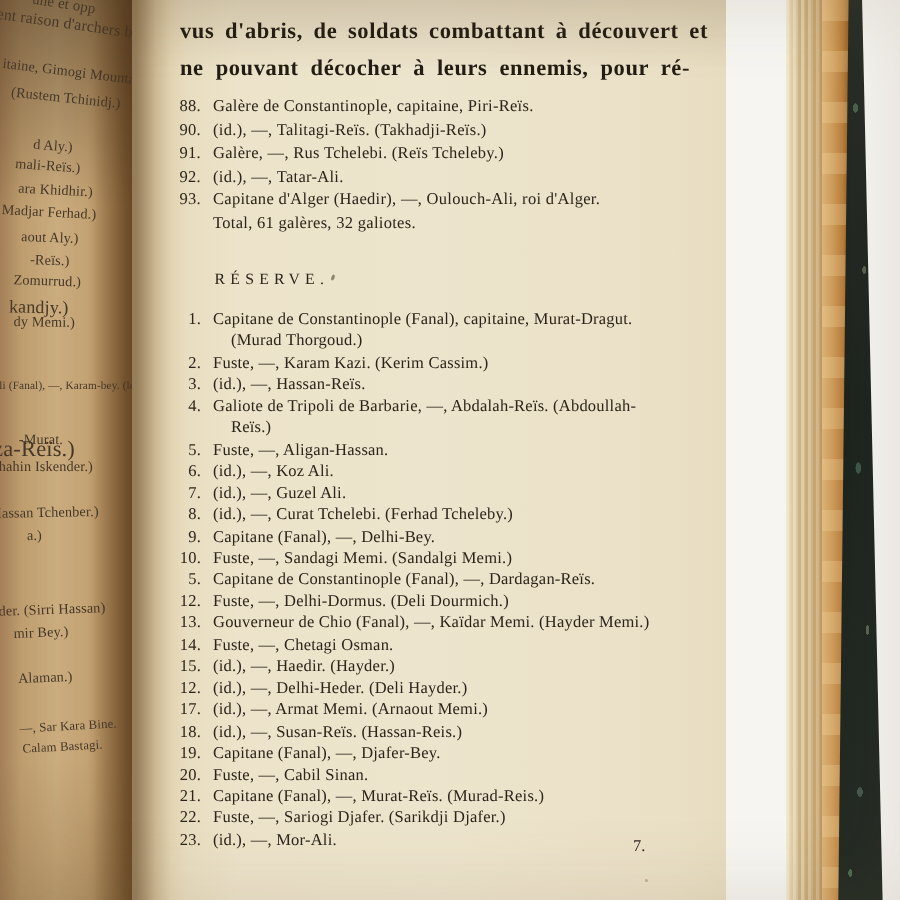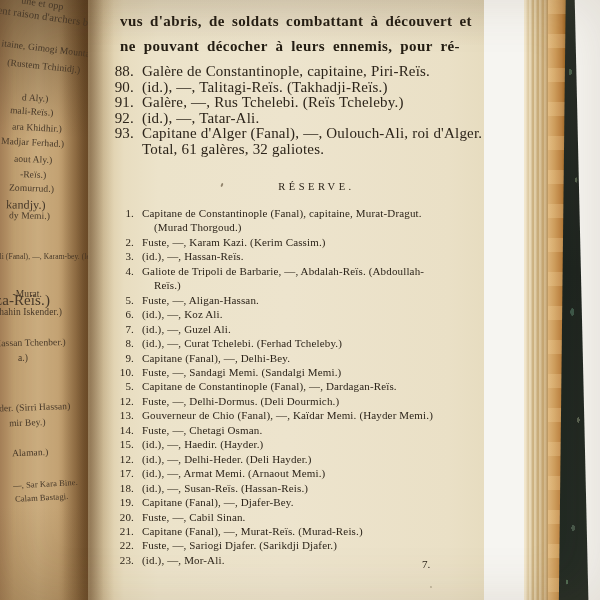--- a/index.html
+++ b/index.html
@@ -36,25 +36,25 @@
     background:linear-gradient(90deg,#c5ad84 0,#dccba6 16px,#e8ddc0 36px,#ece3ca 70px,#ede4cd 200px,#eae0c6 360px,#e3d8b9 436px);
     color:#2c241a;
   }
   .main-page::before{
     content:'';position:absolute;left:0;top:0;right:0;height:46px;pointer-events:none;
     background:linear-gradient(180deg,rgba(105,80,48,.14),rgba(105,80,48,0));
   }
   .para{position:absolute;left:32px;top:9px;width:352px;font-size:15px;font-weight:bold;color:#241d13;letter-spacing:.4px;}
   .para-line{text-align:justify;text-align-last:justify;height:25px;line-height:25px;white-space:normal;}
   .para-line.second{width:340px;}
-  .fleet-list{position:absolute;left:12px;top:64px;width:410px;font-size:15px;letter-spacing:.2px;}
+  .fleet-list{position:absolute;left:12px;top:64px;width:410px;font-size:11px;letter-spacing:.2px;}
   .row{line-height:15.5px;white-space:nowrap;}
   .num{display:inline-block;width:34px;text-align:right;margin-right:8px;}
   .reserve-heading{
-    position:absolute;left:55px;top:181px;width:347px;text-align:center;
+    position:absolute;left:55px;top:181px;width:347px;
     font-size:10.5px;letter-spacing:3.5px;color:#2c241a;
   }
   .reserve-list{position:absolute;left:12px;top:206px;width:416px;font-size:11px;letter-spacing:.15px;}
   .item{line-height:14.45px;white-space:nowrap;}
   .item .txt{display:inline-block;vertical-align:top;}
   .item .line{display:block;font-family:Liberation Serif, serif;}
   .item .line.wrap{padding-left:12px;}
   .page-number{position:absolute;left:334px;top:558px;font-size:11px;color:#2c241a;}
   .speck{position:absolute;background:rgba(70,52,30,.55);border-radius:40% 60% 50% 50%;pointer-events:none;}
   
@@ -124,21 +124,21 @@
     <div class="para">
       <div class="para-line">vus d'abris, de soldats combattant à découvert et</div>
       <div class="para-line second">ne pouvant décocher à leurs ennemis, pour ré-</div>
     </div>
 
     <div class="fleet-list">
         <div class="row"><span class="num">88.</span><span class="txt">Galère de Constantinople, capitaine, Piri-Reïs.</span></div>
         <div class="row"><span class="num">90.</span><span class="txt">(id.), —, Talitagi-Reïs. (Takhadji-Reïs.)</span></div>
         <div class="row"><span class="num">91.</span><span class="txt">Galère, —, Rus Tchelebi. (Reïs Tcheleby.)</span></div>
         <div class="row"><span class="num">92.</span><span class="txt">(id.), —, Tatar-Ali.</span></div>
-        <div class="row"><span class="num">93.</span><span class="txt">Capitane d'Alger (Fanal), —, Oulouch-Ali, roi d'Alger.</span></div>
+        <div class="row"><span class="num">93.</span><span class="txt">Capitane d'Alger (Haedir), —, Oulouch-Ali, roi d'Alger.</span></div>
         <div class="row"><span class="num"></span><span class="txt">Total, 61 galères, 32 galiotes.</span></div>
       </div>
 
     <div class="reserve-heading">RÉSERVE.</div>
 
     <div class="reserve-list">
         <div class="item"><span class="num">1.</span><span class="txt"><span class="line">Capitane de Constantinople (Fanal), capitaine, Murat-Dragut.</span><span class="line wrap">(Murad Thorgoud.)</span></span></div>
         <div class="item"><span class="num">2.</span><span class="txt"><span class="line">Fuste, —, Karam Kazi. (Kerim Cassim.)</span></span></div>
         <div class="item"><span class="num">3.</span><span class="txt"><span class="line">(id.), —, Hassan-Reïs.</span></span></div>
         <div class="item"><span class="num">4.</span><span class="txt"><span class="line">Galiote de Tripoli de Barbarie, —, Abdalah-Reïs. (Abdoullah-</span><span class="line wrap">Reïs.)</span></span></div>

